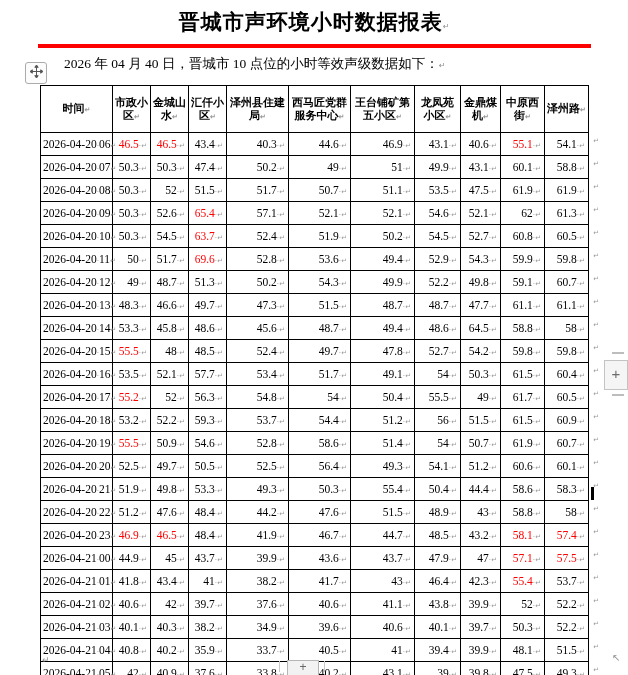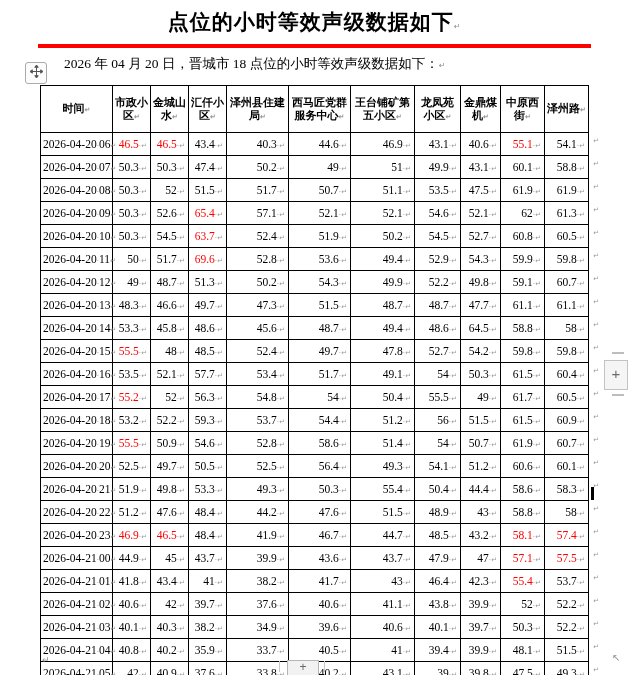--- a/index.html
+++ b/index.html
@@ -52,27 +52,27 @@
   .vline{position:absolute;top:661px;width:1px;height:11px;background:#c9c9c9;}
   .vline.l{left:279px;} .vline.r{left:324px;}
   .corner-icon{position:absolute;left:612px;top:652px;font-size:10px;color:#8a8a8a;}
 </style>
 </head>
 <body>
 
 <div class="page">
 
   <div class="title-row">
-    <h1>点位的小时等效声级数据如下</h1><span class="pmark">↵</span>
+    <h1>晋城市声环境小时数据报表</h1><span class="pmark">↵</span>
   </div>
 
   <div class="red-rule" style="background: rgb(255, 0, 0);"></div>
 
   <div class="intro">
-    <span>2026 年 04 月 20 日，晋城市 18 点位的小时等效声级数据如下：</span><span class="pmark">↵</span>
+    <span>2026 年 04 月 40 日，晋城市 10 点位的小时等效声级数据如下：</span><span class="pmark">↵</span>
   </div>
 
   <div class="move-handle">
     <span>
       <svg width="13" height="13" viewBox="0 0 13 13">
         <g stroke="#555" stroke-width="1" fill="#555">
           <line x1="6.5" y1="1.5" x2="6.5" y2="11.5"></line>
           <line x1="1.5" y1="6.5" x2="11.5" y2="6.5"></line>
           <path d="M6.5 0 L4.8 2.3 L8.2 2.3 Z"></path>
           <path d="M6.5 13 L4.8 10.7 L8.2 10.7 Z"></path>

